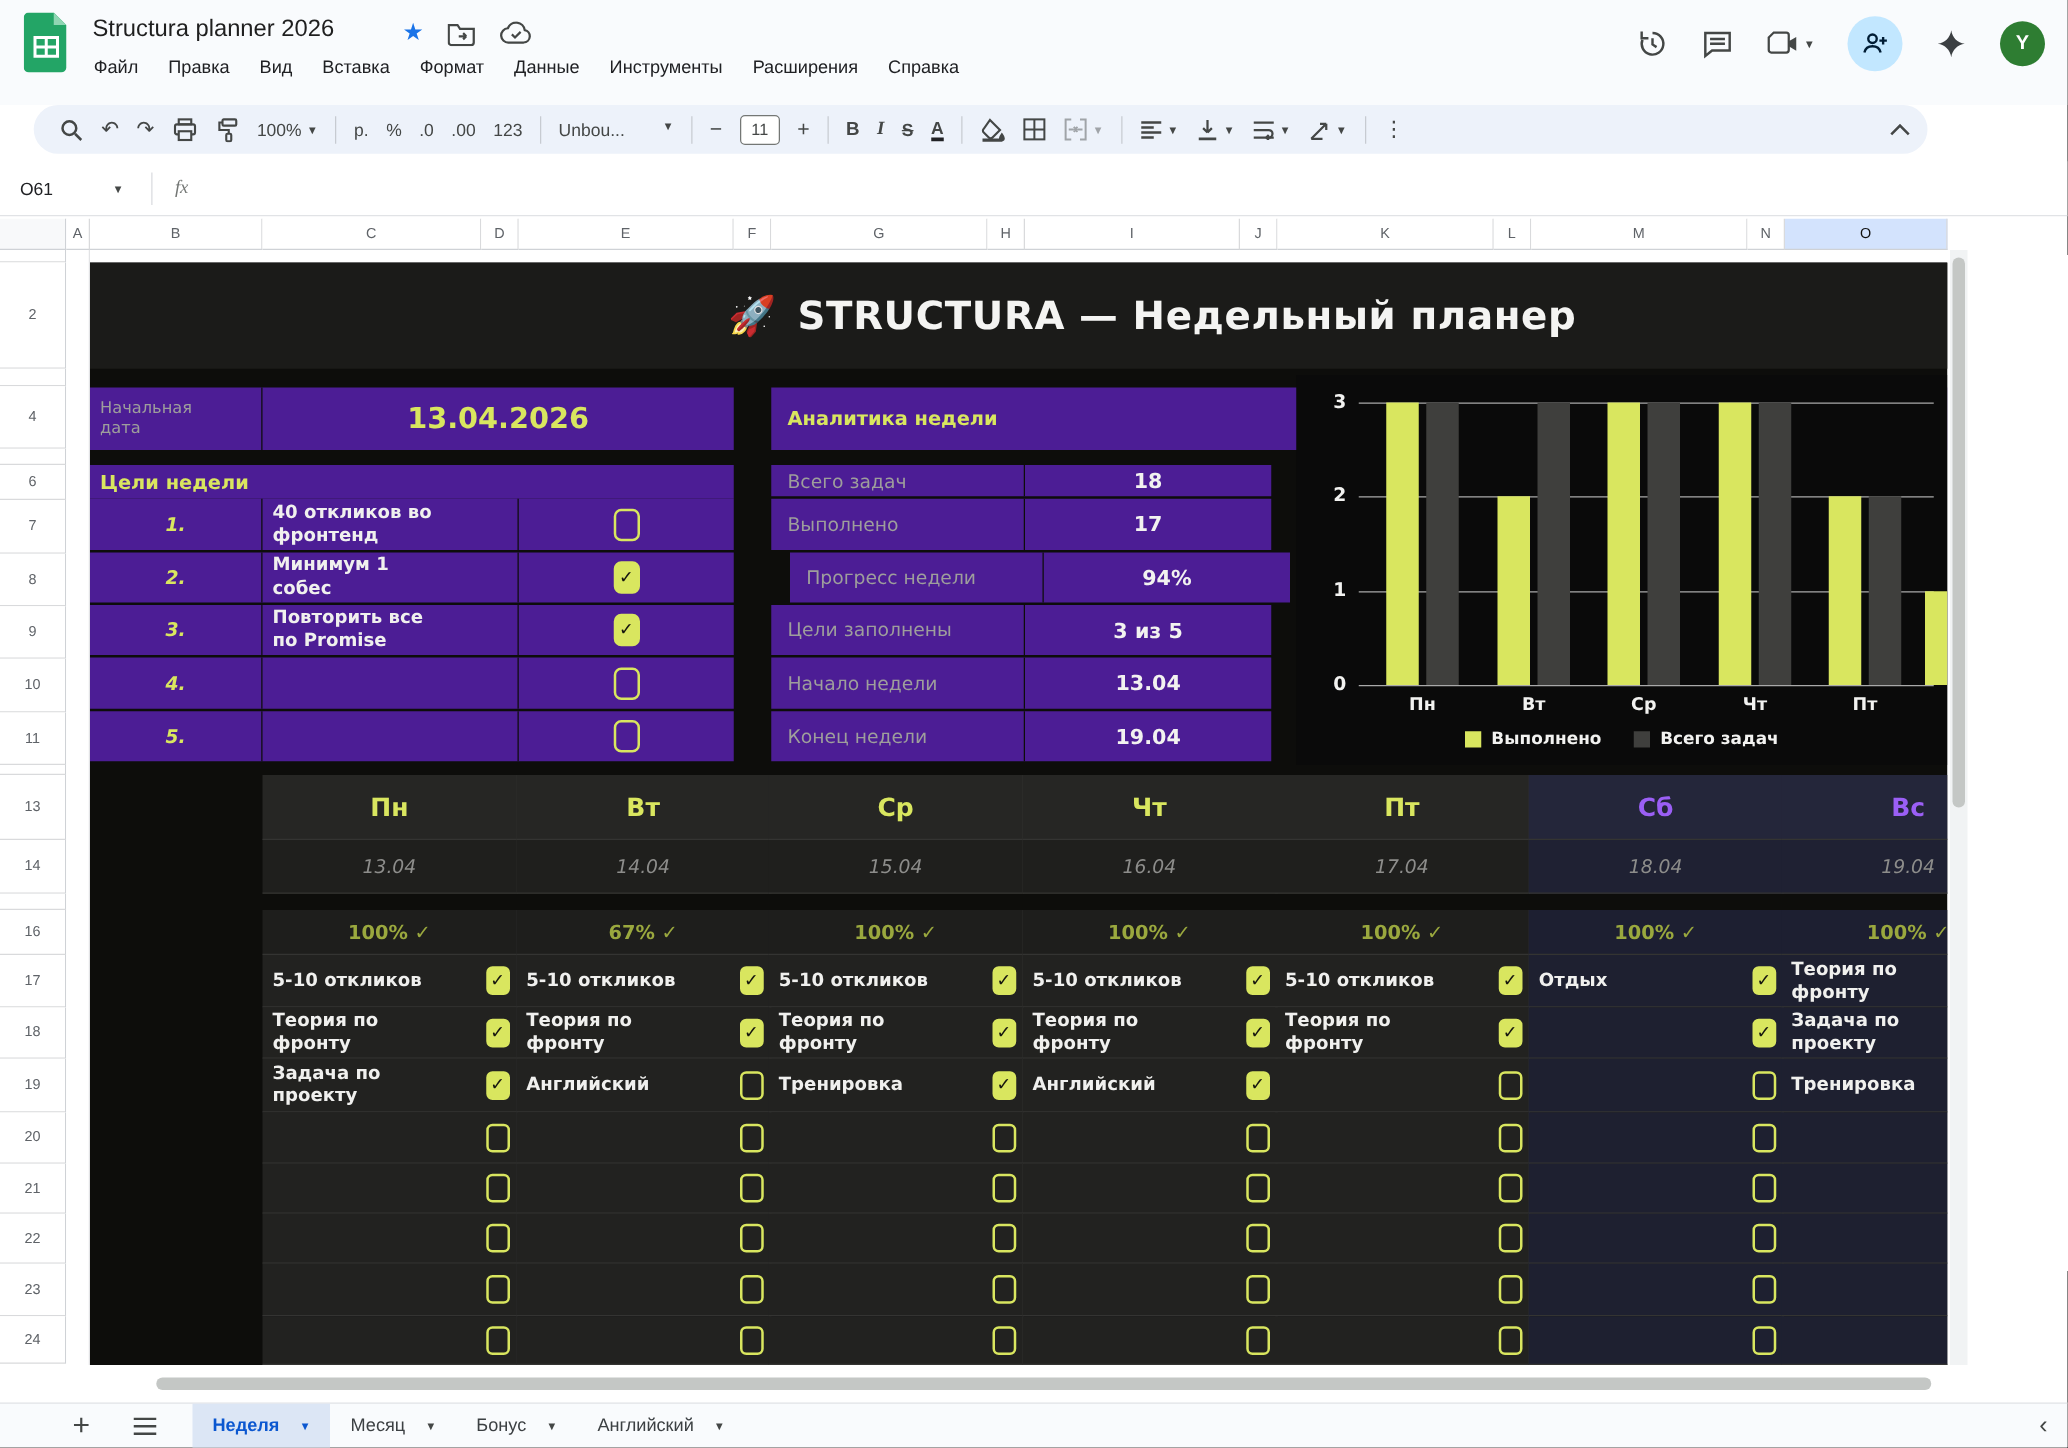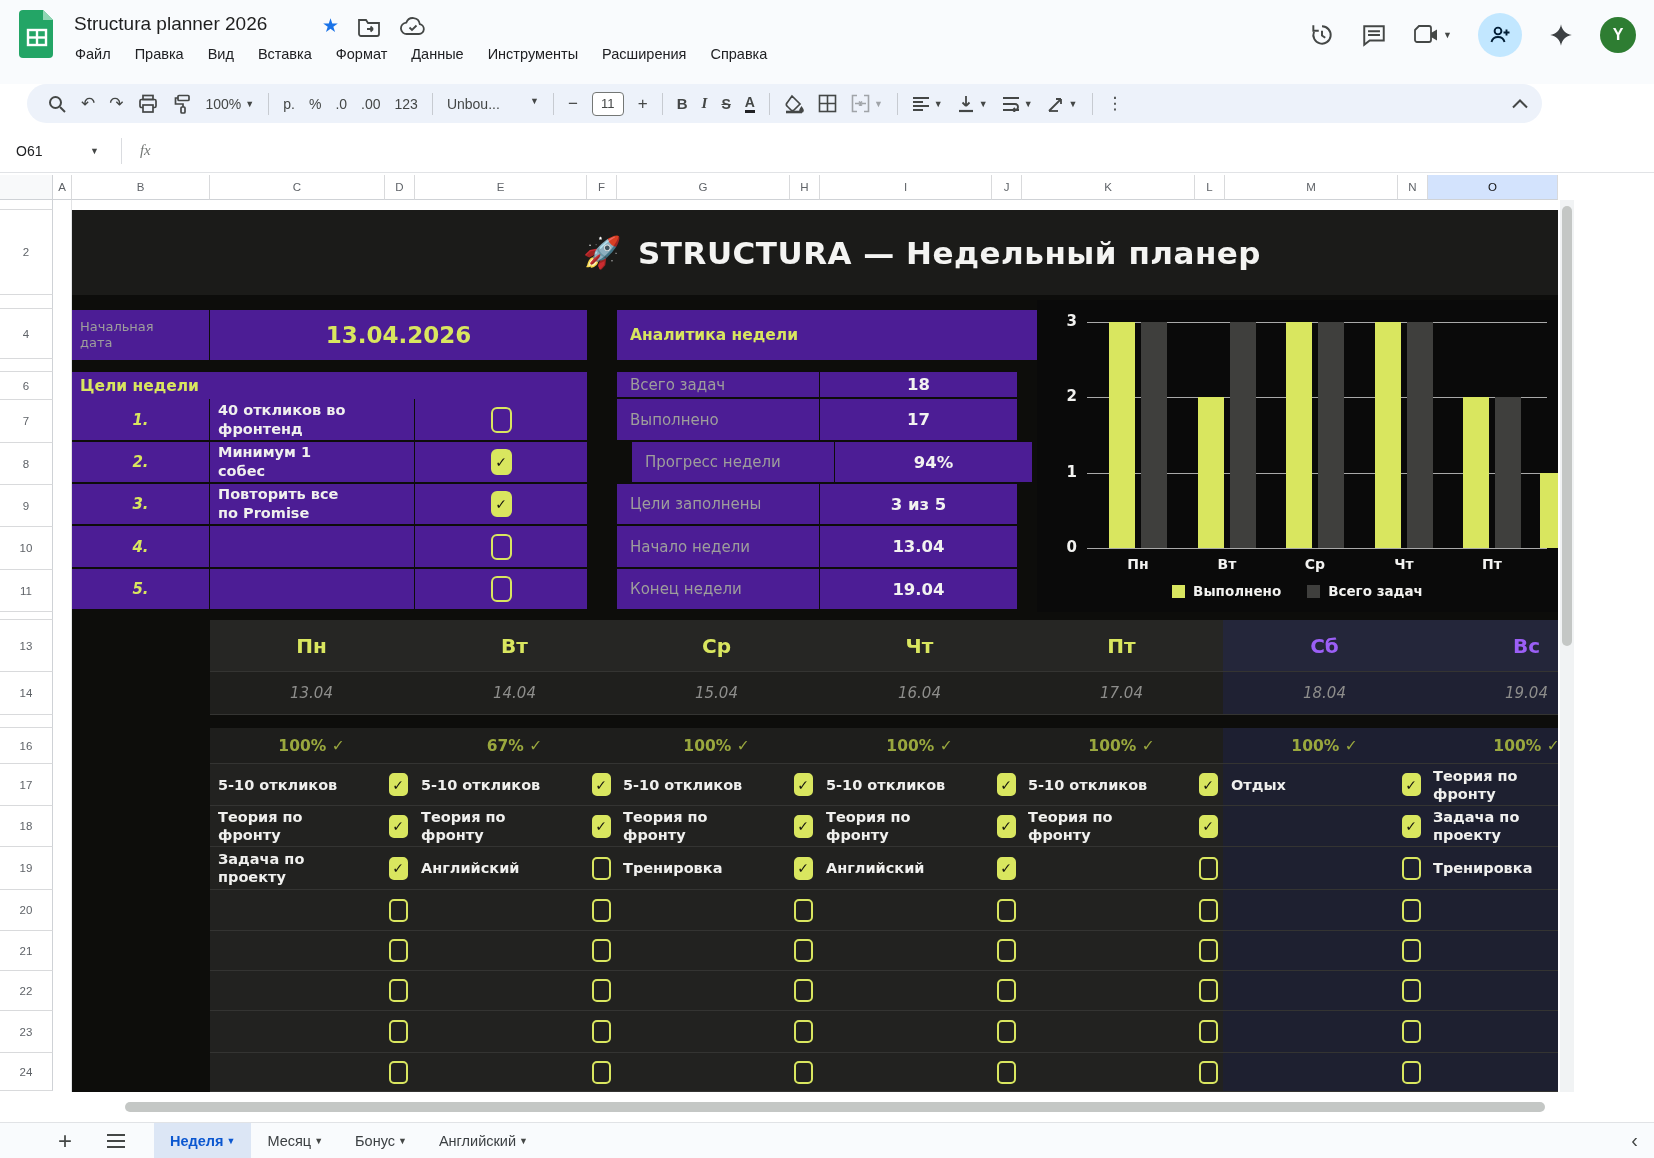--- a/index.html
+++ b/index.html
@@ -93,21 +93,21 @@
   #v-scroll{position:absolute;left:1560px;top:200px;width:14px;height:892px;background:#f1f3f4}
   #v-thumb{position:absolute;left:2px;top:6px;width:10px;height:440px;background:#c4c7c5;border-radius:5px}
   #h-scroll{position:absolute;left:53px;top:1096px;width:1505px;height:22px;background:#fff}
   #h-thumb{position:absolute;left:72px;top:6px;width:1420px;height:10px;background:#c4c7c5;border-radius:5px}
 
   
   #bottom-bar{position:absolute;left:0;top:1122px;width:1654px;height:36px;background:#f9fbfd;border-top:1px solid #e1e3e6;display:flex;align-items:center}
   #add-sheet{margin-left:58px;font-size:24px;color:#444746;line-height:1}
   #all-sheets{margin-left:34px}
   #tab-strip{display:flex;align-items:center;margin-left:28px;height:36px}
-  .sheet-tab{display:flex;align-items:center;gap:3px;padding:0 16px;height:36px;font-size:14.5px;color:#3c4043}
+  .sheet-tab{display:flex;align-items:center;gap:16px;padding:0 16px;height:36px;font-size:14.5px;color:#3c4043}
   .sheet-tab.active{background:#dce6f5;color:#0b57d0;font-weight:bold}
   .sheet-tab .caret{margin:0}
   .sheet-tab.active .caret{color:#0b57d0}
   #tabs-right{margin-left:auto;margin-right:16px;font-size:20px;color:#444746}
 </style>
 </head>
 <body>
 
 <div id="topbar">
   <span class="abs" style="left:19px;top:10px">

